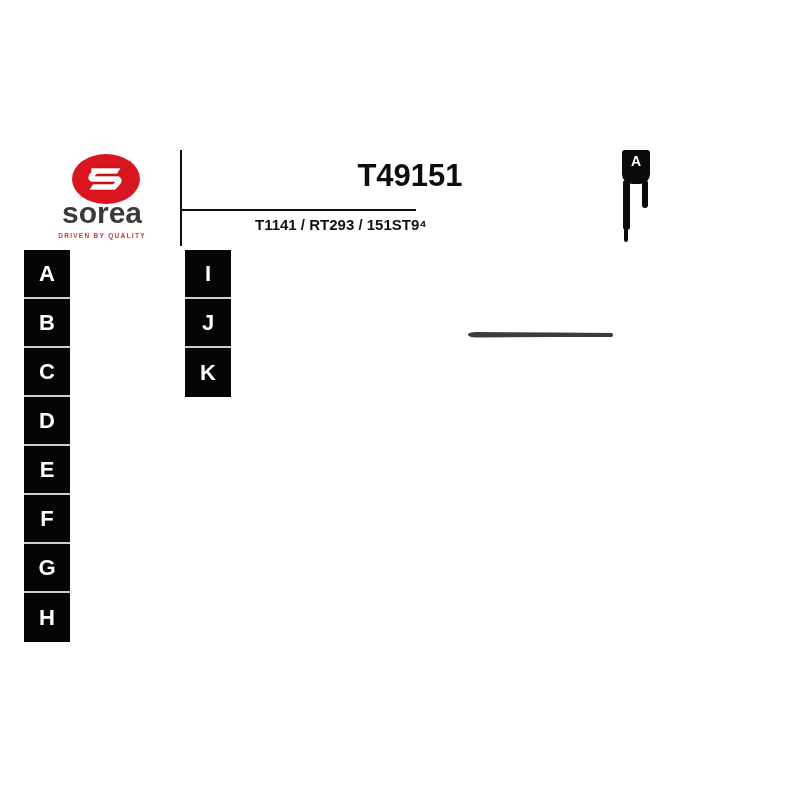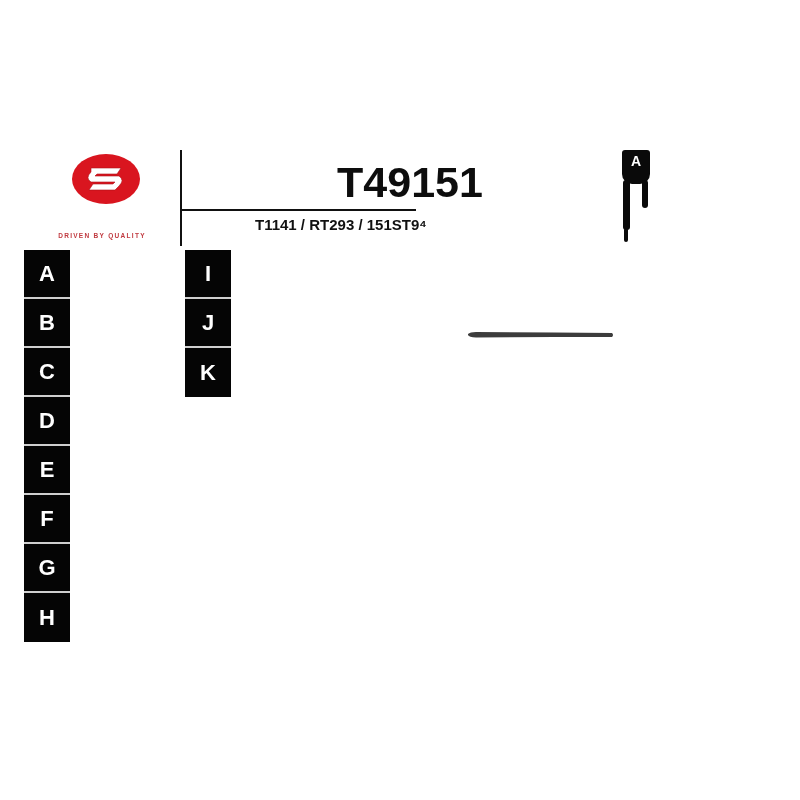--- a/index.html
+++ b/index.html
@@ -7,21 +7,21 @@
 
     .logo-box { position:absolute; left:24px; top:150px; width:156px; height:95px; background:#fff; }
     .logo-circle { position:absolute; left:48px; top:4px; width:68px; height:50px; border-radius:50%; background:#d9151f; }
     .logo-s { position:absolute; left:59px; top:14px; width:46px; height:30px; }
     .logo-text { position:absolute; left:0; width:156px; top:46px; text-align:center; font-size:30px; font-weight:bold; color:#3a3a3a; letter-spacing:0px; }
     .logo-tag { position:absolute; left:0; width:156px; top:82px; text-align:center; font-size:6.5px; color:#c0393f; letter-spacing:1.3px; font-weight:bold; }
 
     .vline { position:absolute; left:180px; top:150px; width:2px; height:96px; background:#111; }
     .hline { position:absolute; left:180px; top:209px; width:236px; height:2px; background:#111; }
 
-    .part-no { position:absolute; left:300px; top:158px; width:220px; text-align:center; font-size:43px; font-weight:bold; color:#0d0d0d; }
+    .part-no { position:absolute; left:300px; top:158px; width:220px; text-align:center; font-size:31px; font-weight:bold; color:#0d0d0d; }
     .xref { position:absolute; left:255px; top:216px; width:330px; text-align:left; font-size:15px; font-weight:bold; color:#111; }
 
     .col { position:absolute; }
     .col-left { left:24px; top:250px; width:46px; }
     .col-right { left:185px; top:250px; width:46px; }
     .cell { width:46px; height:49px; background:#050505; color:#fff; font-weight:bold; font-size:22px; display:flex; align-items:center; justify-content:center; border-bottom:2px solid #cfcfcf; box-sizing:border-box; }
     .cell:last-child { border-bottom:none; }
 
     .badge-a { position:absolute; left:622px; top:150px; width:28px; height:92px; }
     .badge-a-top { position:absolute; left:0; top:0; width:28px; height:34px; background:#0a0a0a; border-radius:3px 3px 10px 10px; color:#fff; font-weight:bold; font-size:14px; text-align:center; line-height:22px; }
@@ -32,20 +32,21 @@
     .part-shape { position:absolute; left:466px; top:330px; width:148px; height:10px; }
   </style>
 </head>
 <body>
 
 <div class="logo-box">
   <div class="logo-circle"></div>
   <svg class="logo-s" viewBox="0 0 46 30">
     <path d="M8 4 H38 L34 10 H14 L12 12 H36 Q42 16 36 22 L32 26 H6 L10 20 H30 L32 18 H8 Q2 14 8 8 Z" fill="#ffffff" stroke="#b01018" stroke-width="0.6"></path>
   </svg>
+  <div class="logo-text">sorea</div>
   <div class="logo-tag">DRIVEN BY QUALITY</div>
 </div>
 
 <div class="vline"></div>
 <div class="hline"></div>
 
 <div class="part-no">T49151</div>
 <div class="xref">T1141 / RT293 / 151ST9⁴</div>
 
 <div class="col col-left">

